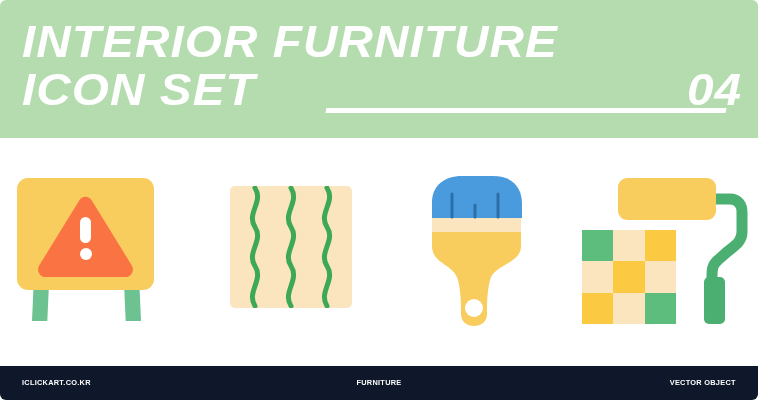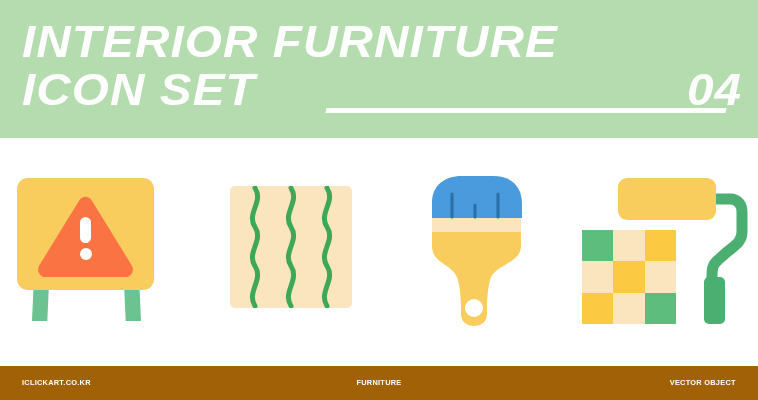--- a/index.html
+++ b/index.html
@@ -12,20 +12,21 @@
     overflow: hidden;
     background: #ffffff;
     font-family: "Liberation Sans", sans-serif;
   }
   .poster {
     position: relative;
     width: 758px;
     height: 400px;
     background: #ffffff;
     overflow: hidden;
+    border-radius: 6px;
   }
 
   
   .header {
     position: absolute;
     left: 0;
     top: 0;
     width: 758px;
     height: 138px;
     background: #b5dcaf;
@@ -183,21 +184,21 @@
     border-radius: 5px;
   }
 
   
   .footer {
     position: absolute;
     left: 0;
     top: 366px;
     width: 758px;
     height: 34px;
-    background: #a16207;
+    background: #0f172a;
   }
   .footer-text {
     position: absolute;
     top: 12px;
     color: #ffffff;
     font-family: "Liberation Sans", sans-serif;
     font-size: 8px;
     font-weight: bold;
     letter-spacing: 0.3px;
     white-space: nowrap;

